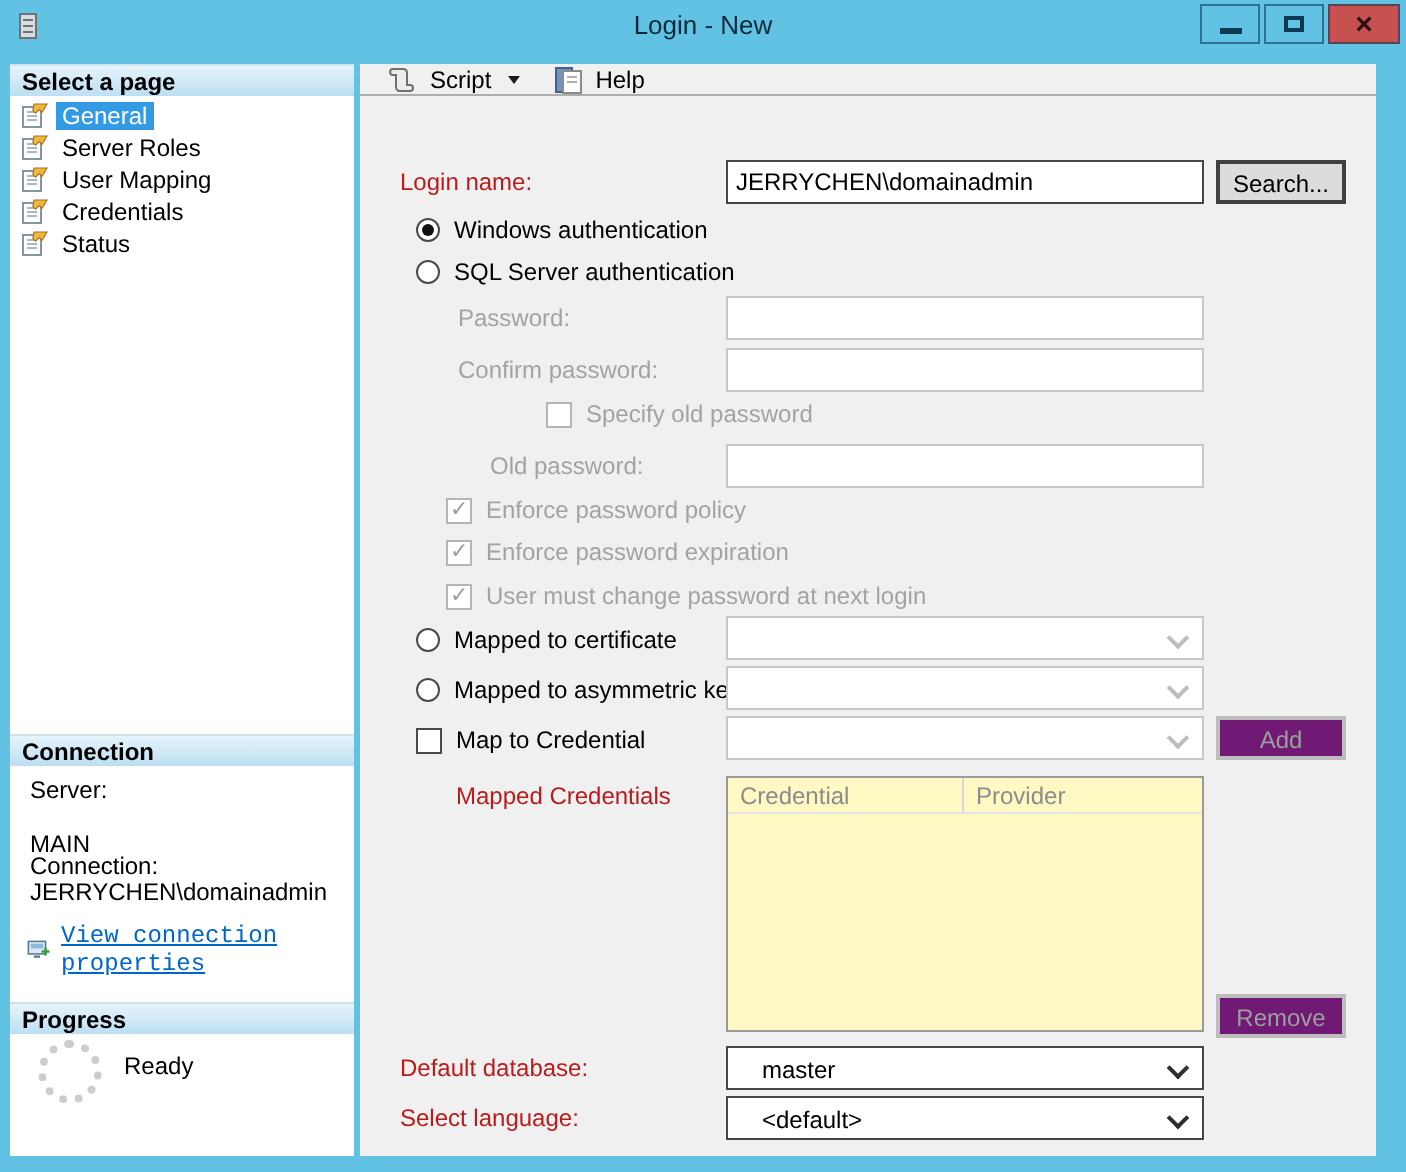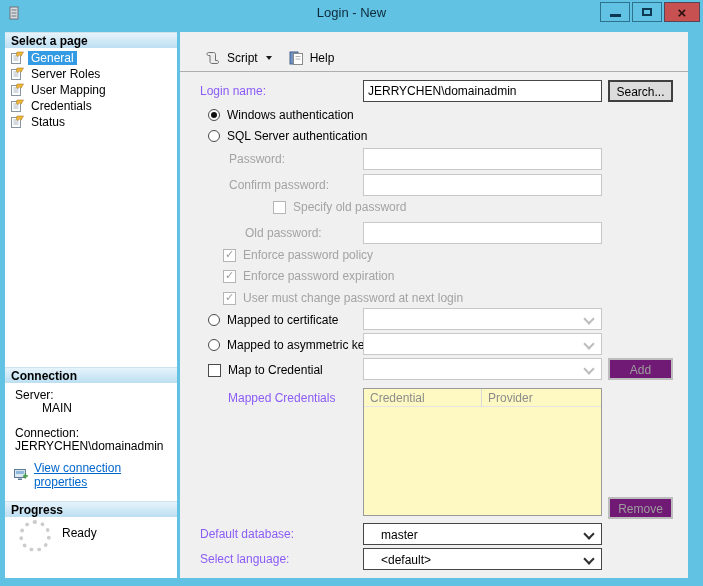--- a/index.html
+++ b/index.html
@@ -18,32 +18,32 @@
   .closex{font-size:15px;font-weight:bold;color:#2a0f0f;line-height:1;}
   
   .sidebar{position:absolute;left:5px;top:32px;width:172px;height:546px;background:#fff;font-size:12px;}
   .sec-h{position:absolute;left:0;width:100%;height:16px;box-sizing:border-box;
     background:linear-gradient(#e6f3fb,#bcdff2);border-top:1px solid #cfe3ef;
     font-weight:bold;color:#000;padding:1px 0 0 6px;font-size:12px;}
   .tree-item{position:absolute;left:4px;height:16px;display:flex;align-items:center;gap:3px;}
   .tree-lbl{padding:0 3px;line-height:14px;}
   .tree-lbl.sel{background:#339ae4;color:#fff;}
   .sb-text{position:absolute;left:10px;color:#000;white-space:nowrap;}
-  .link-row{position:absolute;left:8px;display:flex;gap:5px;align-items:center;}
+  .link-row{position:absolute;left:8px;display:flex;gap:5px;align-items:center;font-family:Liberation Mono, monospace;}
   .link{color:#0066cc;text-decoration:underline;cursor:pointer;}
   .spinner{position:absolute;left:14px;top:488px;width:24px;height:24px;
     border:4px dotted #cdcdcd;border-radius:50%;}
   
   .main{position:absolute;left:180px;top:32px;width:508px;height:546px;background:#f0f0f0;font-size:12px;}
-  .toolbar{position:absolute;top:12px;left:0;right:0;height:28px;border-bottom:1px solid #aeaeae;
-    display:flex;align-items:center;padding-left:20px;gap:8px;box-sizing:border-box;}
+  .toolbar{position:absolute;top:0;left:0;right:0;height:16px;border-bottom:1px solid #aeaeae;
+    display:flex;align-items:center;padding-left:8px;gap:8px;box-sizing:border-box;}
   .tbtn{display:flex;align-items:center;gap:5px;padding:2px 4px;color:#000;cursor:default;}
   .tri{width:0;height:0;border-left:3.5px solid transparent;border-right:3.5px solid transparent;
     border-top:4px solid #1a1a1a;margin-left:3px;}
-  .lbl{position:absolute;color:#8b5cf6;white-space:nowrap;}
+  .lbl{position:absolute;color:#b91c1c;white-space:nowrap;}
   .lbl.dis{color:#a3a3a3;}
   .field{position:absolute;height:22px;box-sizing:border-box;background:#fff;border:1px solid #c8c8c8;}
   .field.en{border-color:#464646;}
   input.field{font:12px "Liberation Sans",sans-serif;padding:0 4px;color:#000;outline:none;}
   .combo{position:absolute;height:22px;box-sizing:border-box;background:#fff;border:1px solid #c8c8c8;}
   .combo.en{border-color:#464646;}
   .combo .val{position:absolute;left:5px;top:4px;color:#000;font-size:12px;padding-left:12px;}
   .chev{position:absolute;right:8px;top:6px;width:6px;height:6px;
     border-right:2px solid #bdbdbd;border-bottom:2px solid #bdbdbd;transform:rotate(45deg);}
   .combo.en .chev{border-color:#2e2e2e;}
@@ -143,21 +143,21 @@
         <line x1="4.5" y1="5" x2="9.5" y2="5" stroke="#aab6c0"></line>
         <line x1="4.5" y1="7" x2="9.5" y2="7" stroke="#aab6c0"></line>
         <line x1="4.5" y1="9" x2="9.5" y2="9" stroke="#aab6c0"></line>
         <path d="M8 1 L14.5 1 L12 5.2 L10.6 3.8 L8.8 5.6 L7.4 4.2 Z" fill="#f0b53c" stroke="#a8791c" stroke-width="0.6"></path>
       </svg>
       <span class="tree-lbl">Status</span>
     </div>
 
     <div class="sec-h" style="top:335px;">Connection</div>
     <span class="sb-text" style="top:356px;">Server:</span>
-    <span class="sb-text" style="top:369px;margin-left:27px;">MAIN</span>
+    <span class="sb-text" style="top:383px;">MAIN</span>
     <span class="sb-text" style="top:394px;">Connection:</span>
     <span class="sb-text" style="top:407px;">JERRYCHEN\domainadmin</span>
     <div class="link-row" style="top:429px;">
       <svg width="16" height="14" viewBox="0 0 16 14">
         <rect x="1.5" y="1.5" width="11" height="8" fill="#dce9f5" stroke="#5a7894"></rect>
         <rect x="3" y="3" width="8" height="3" fill="#8fb7d9"></rect>
         <rect x="5" y="10.5" width="4" height="1.5" fill="#5a7894"></rect>
         <path d="M10 8 h5 M12.5 5.5 v5" stroke="#3f9b3f" stroke-width="1.6" fill="none"></path>
       </svg>
       <span class="link">View connection properties</span>

